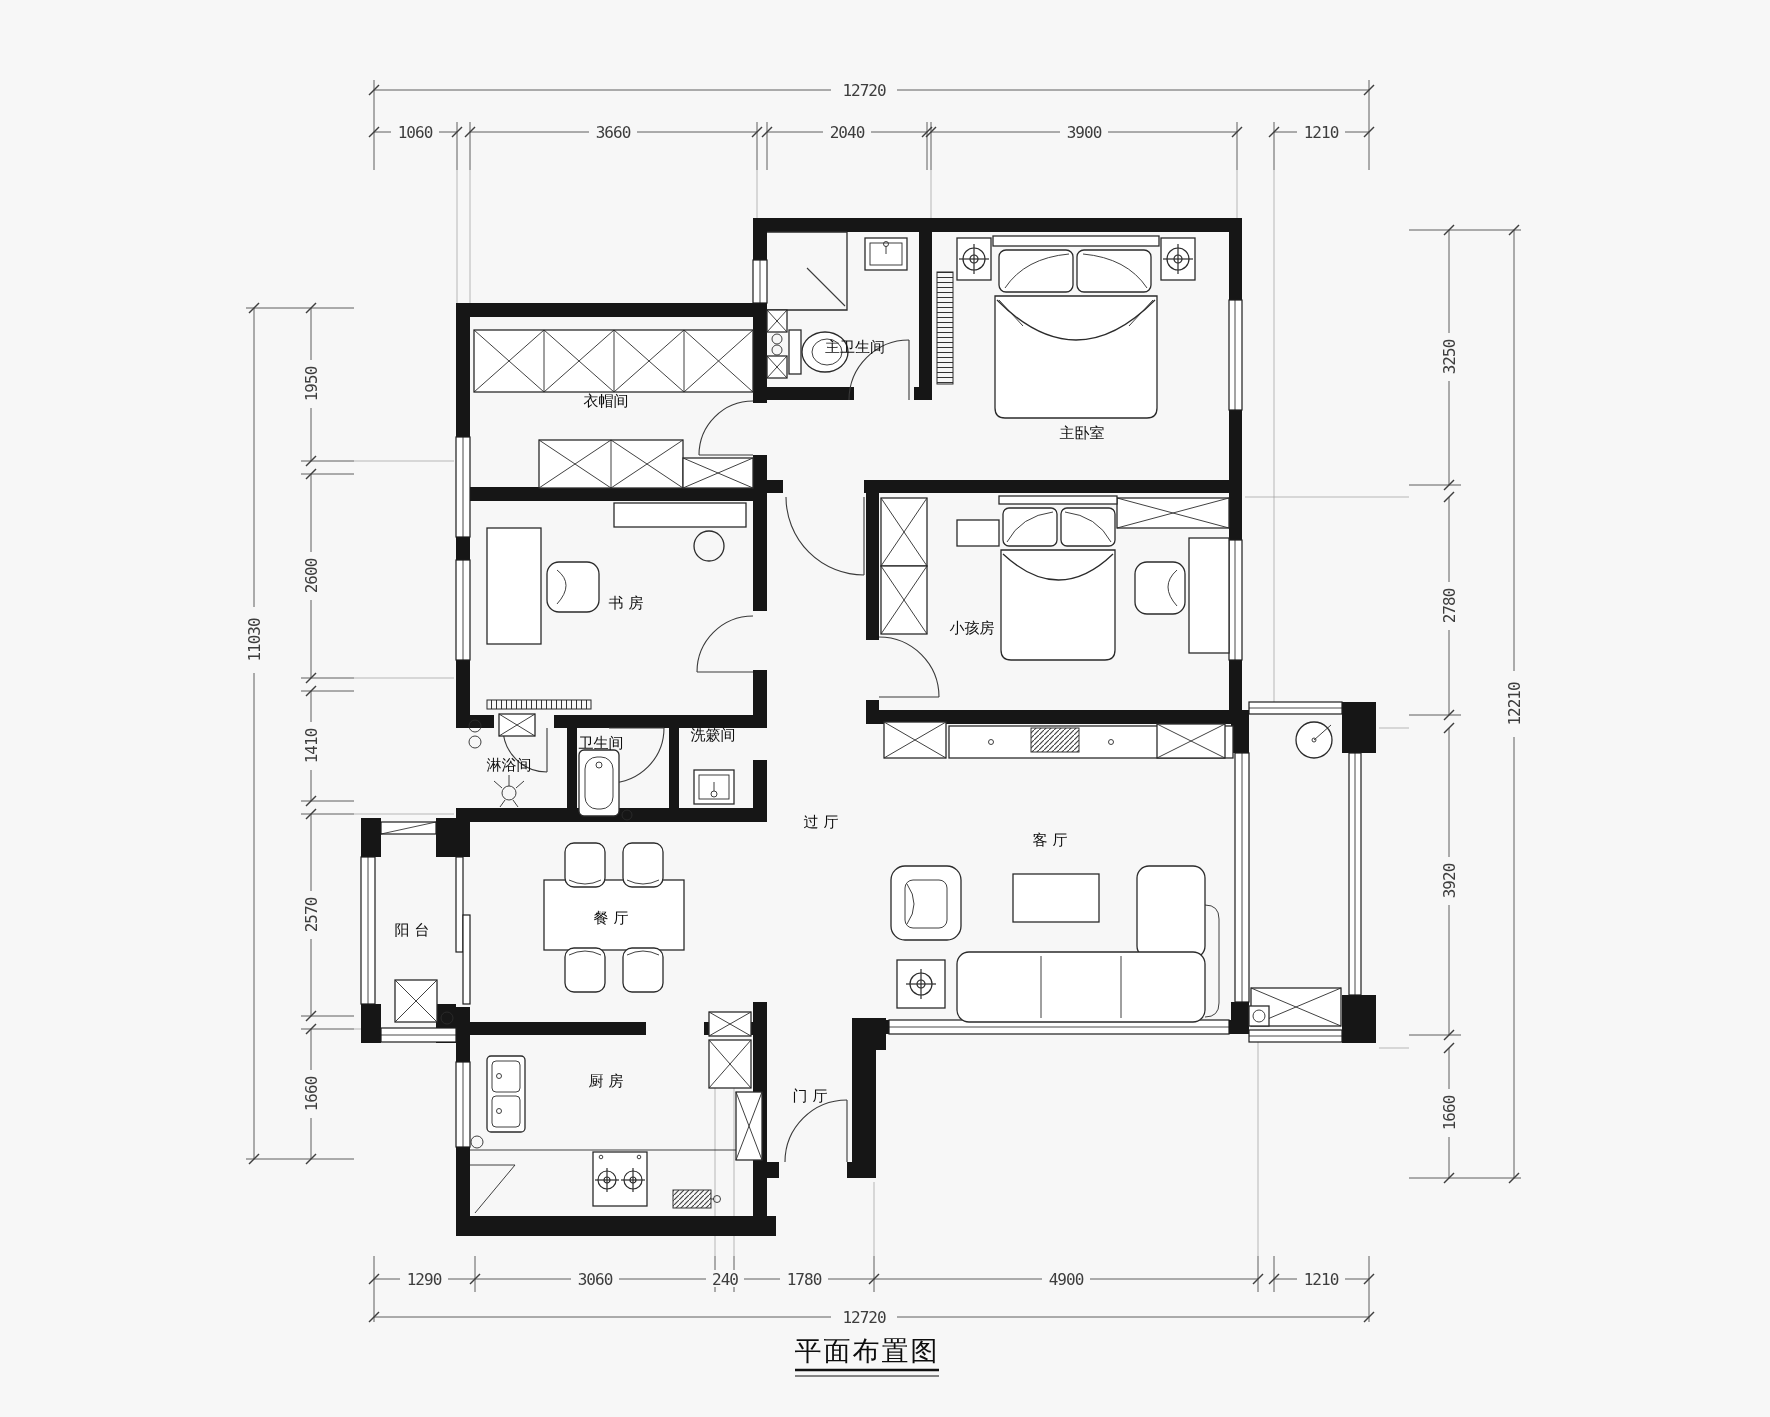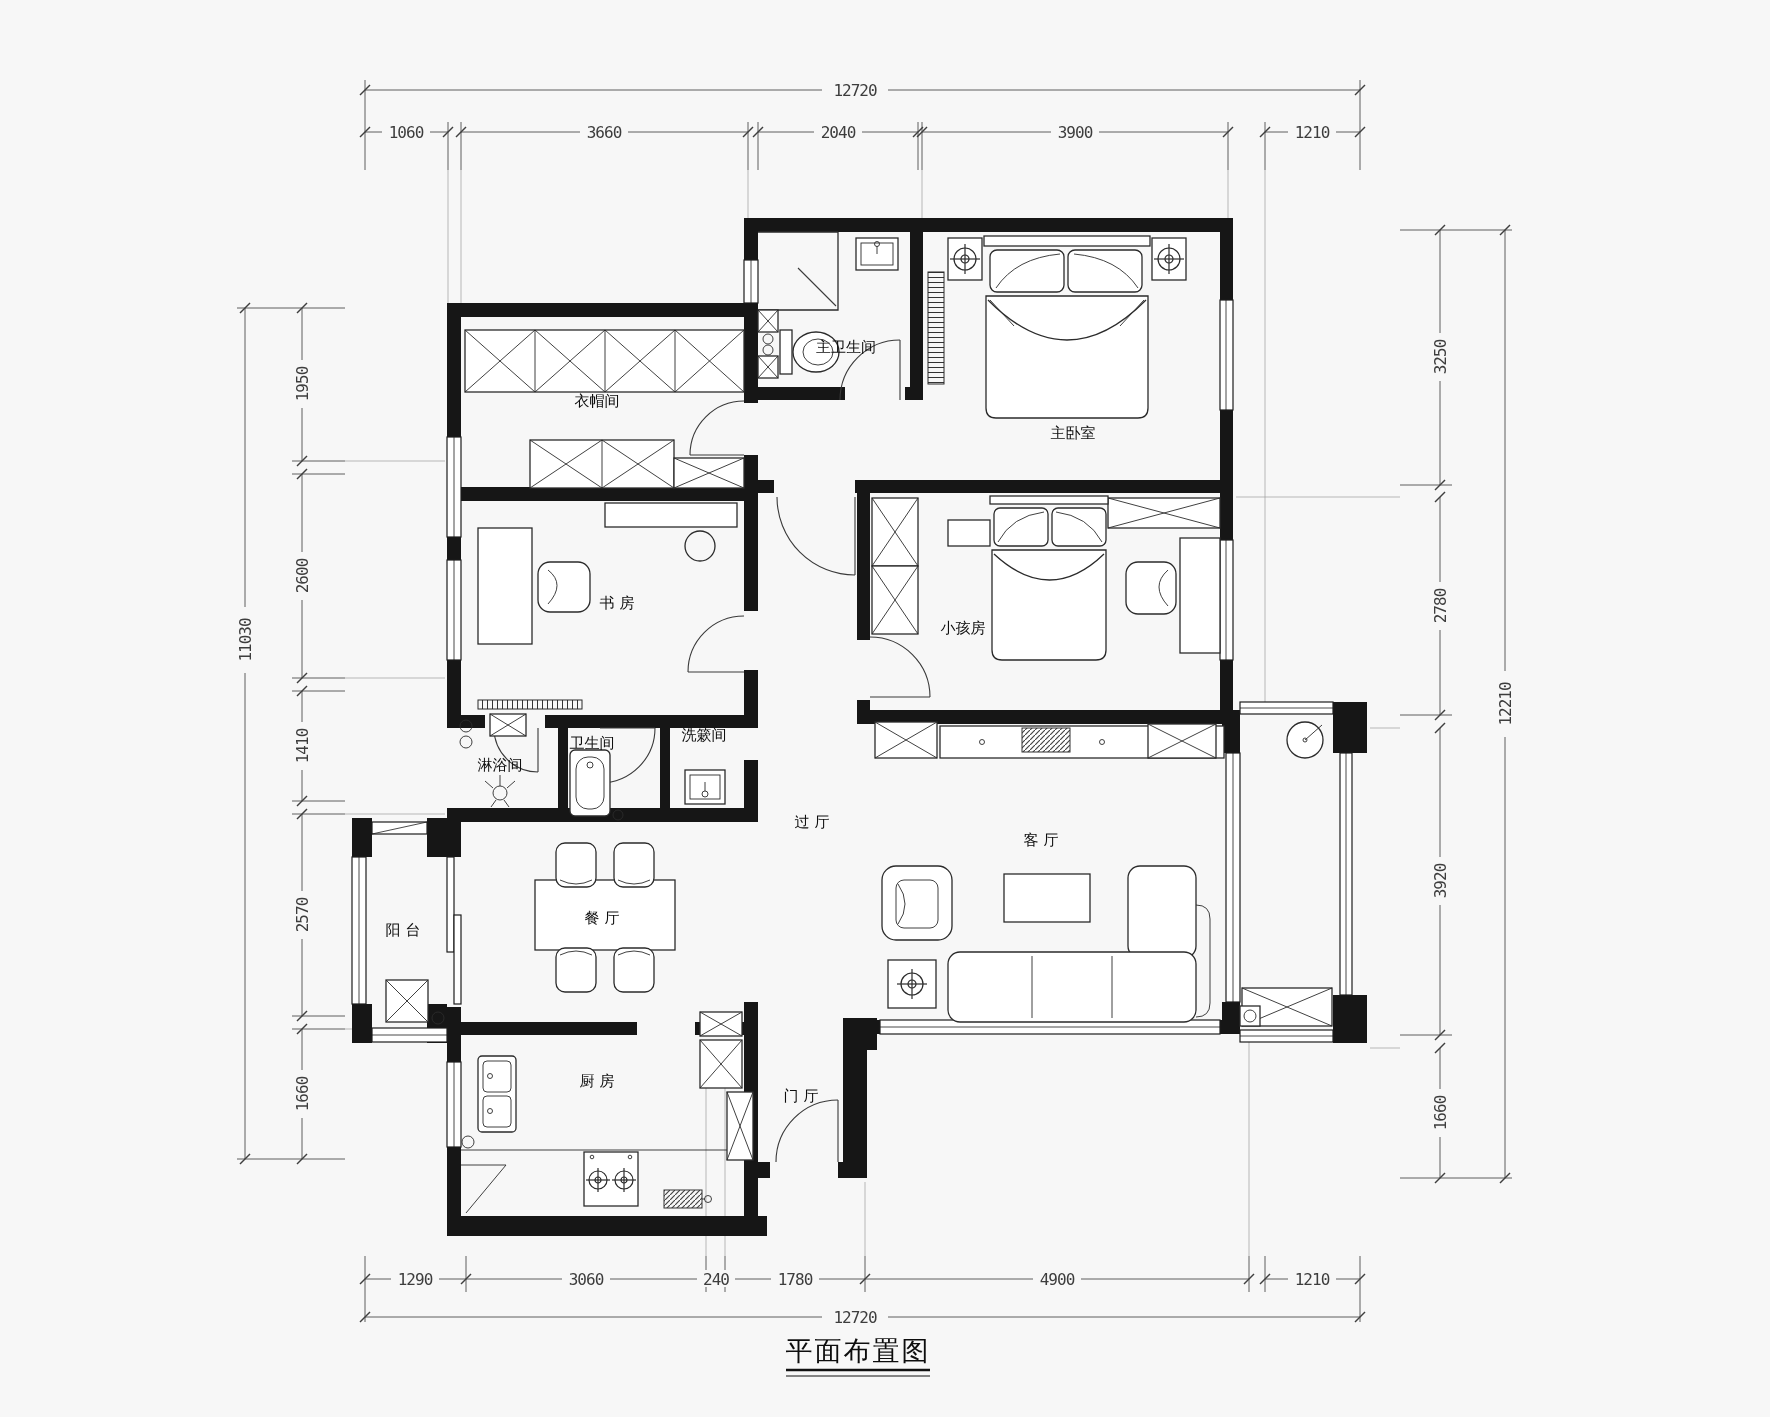--- a/index.html
+++ b/index.html
@@ -1,20 +1,20 @@
 <!DOCTYPE html>
 <html style="--wall: #161616; --line: #2b2b2b; --dimension-line: #5e5e5e; --dimension-text: #3d3d3d; --background: #f7f7f7;"><head>
 <meta charset="utf-8">
 <style>
   :root{
     --wall:#161616; --line:#2b2b2b; --dimension-line:#5e5e5e;
     --dimension-text:#3d3d3d; --background:#f7f7f7;
   }
   html,body{margin:0;padding:0;background:var(--background);}
-  #stage{width:1444px;height:1417px;position:relative;background:var(--background);}
+  #stage{width:1444px;height:1417px;position:relative;background:var(--background);padding-left:9px;}
   svg{display:block}
   .wall{fill:var(--wall);stroke:none}
   .fur{fill:none;stroke:var(--line);stroke-width:1.3}
   .furf{fill:#ffffff;stroke:var(--line);stroke-width:1.3}
   .thin{stroke-width:0.9}
   .door{fill:none;stroke:#3a3a3a;stroke-width:1.1}
   .winr{fill:#ffffff;stroke:#1d1d1d;stroke-width:1.2}
   .winl{stroke:#1d1d1d;stroke-width:0.8}
   .dim{stroke:var(--dimension-line);stroke-width:1;fill:none}
   .dimext{stroke:#9b9b9b;stroke-width:0.7;fill:none}

